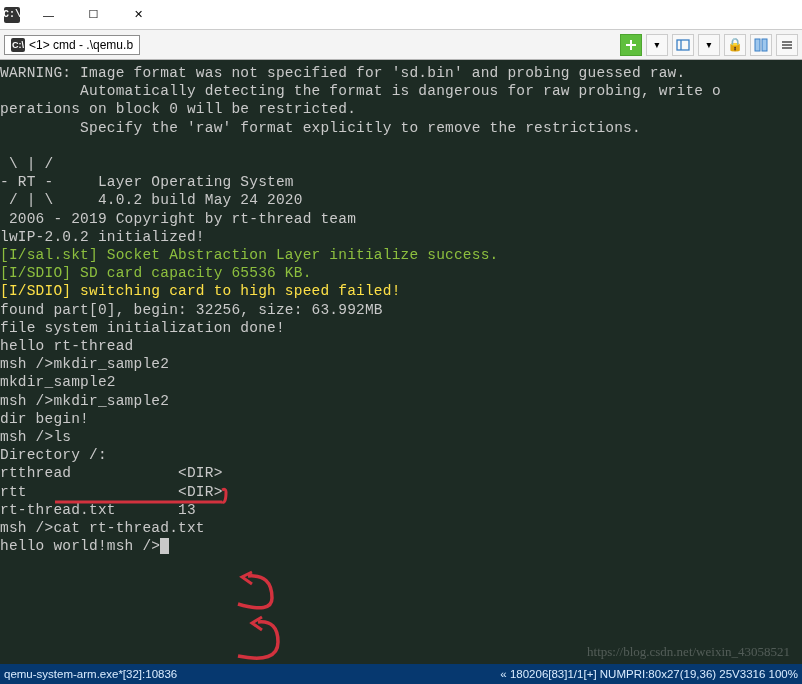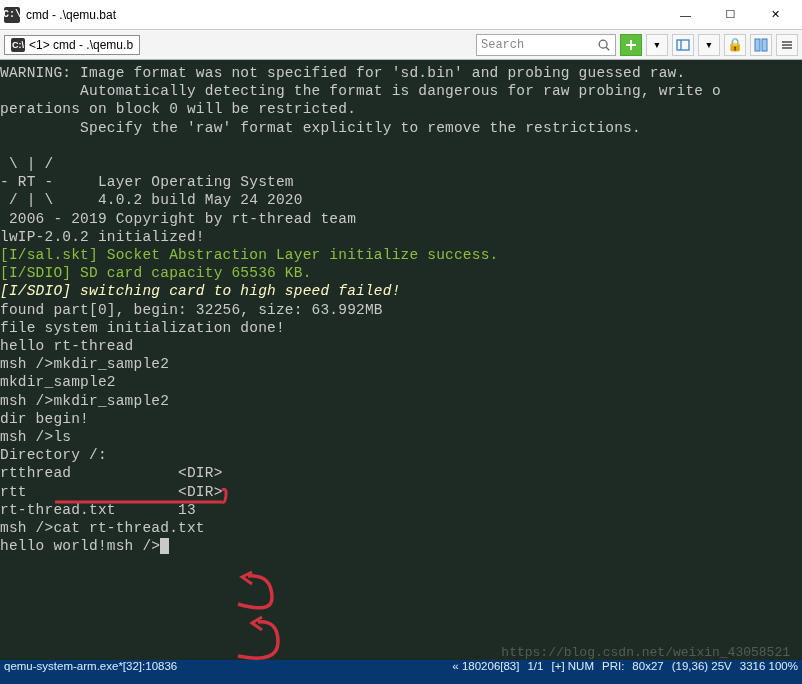--- a/index.html
+++ b/index.html
@@ -12,54 +12,46 @@
 .toolbar { height:30px; background:#f4f4f4; border-bottom:1px solid #b5b5b5; display:flex; align-items:center; padding:0 4px; gap:4px; }
 .tab { display:flex; align-items:center; padding:2px 6px; background:#fff; border:1px solid #8e8e8e; font-size:12px; font-family:"Segoe UI",sans-serif; gap:4px; }
 .tab-icon { width:14px; height:14px; background:#333; color:#fff; display:flex; align-items:center; justify-content:center; font-size:9px; font-weight:bold; border-radius:2px; }
 .toolbar-spacer { flex:1; }
 .search-box { width:140px; height:22px; border:1px solid #aaa; background:#fff; display:flex; align-items:center; padding:0 4px; font-size:12px; color:#888; }
 .search-box span { flex:1; }
 .tb-btn { width:22px; height:22px; display:flex; align-items:center; justify-content:center; border:1px solid #ccc; background:#f8f8f8; font-size:13px; }
 .tb-green { background:#5fbf3d; color:#fff; border-color:#4da52f; }
 .terminal { position:absolute; top:60px; left:0; right:0; bottom:20px; background:#1d2b24; color:#c9c9c9; padding:4px 4px 4px 0; font-size:14.5px; line-height:18.2px; white-space:pre; overflow:hidden; font-weight:500; letter-spacing:0.2px; }
 .t-green { color:#8dbf3e;text-align:center; }
-.t-yellow { color:#fef9c3;font-style:italic; }
+.t-yellow { color:#fde047; }
 .cursor { display:inline-block; width:9px; height:16px; background:#c9c9c9; vertical-align:middle; }
 svg.annot { position:absolute; top:60px; left:0; width:802px; height:604px; pointer-events:none; }
-.watermark { position:absolute; right:12px; bottom:24px; color:rgba(220,220,220,0.28); font-size:13px; font-family:Liberation Mono, monospace; pointer-events:none; }
-.statusbar { position:absolute; bottom:0; left:0; right:0; height:20px; background:#06386f; color:#d9ecff; font-size:11.5px; font-family:"Segoe UI",sans-serif; display:flex; align-items:flex-end; padding:12px 4px; gap:8px; }
+.watermark { position:absolute; right:12px; bottom:24px; color:rgba(220,220,220,0.28); font-size:13px; font-family:Liberation Serif, serif; pointer-events:none; }
+.statusbar { position:absolute; bottom:0; left:0; right:0; height:20px; background:#06386f; color:#d9ecff; font-size:11.5px; font-family:"Segoe UI",sans-serif; display:flex; align-items:flex-end; padding:4px 4px; gap:0; }
 .statusbar .sp { flex:1; }
 .search-ic { width:14px; height:14px; }
 </style>
 </head>
 <body>
 
 <div class="titlebar">
   <div class="titlebar-icon">C:\</div>
-  <div class="titlebar-text">cmd - .\qemu.bat</div>
   <div class="win-btns">
     <div class="win-btn">—</div>
     <div class="win-btn">☐</div>
     <div class="win-btn close-btn">✕</div>
   </div>
 </div>
 
 <div class="toolbar">
   <div class="tab">
     <div class="tab-icon">C:\</div>
     <span>&lt;1&gt; cmd - .\qemu.b</span>
   </div>
   <div class="toolbar-spacer"></div>
-  <div class="search-box">
-    <span>Search</span>
-    <svg class="search-ic" viewBox="0 0 16 16">
-        <circle cx="7" cy="7" r="4.5" fill="none" stroke="#666" stroke-width="1.5"></circle>
-        <line x1="10.5" y1="10.5" x2="14" y2="14" stroke="#666" stroke-width="1.5"></line>
-      </svg>
-  </div>
   <div class="tb-btn tb-green">
     <svg width="12" height="12">
         <line x1="6" y1="1" x2="6" y2="11" stroke="#fff" stroke-width="2"></line>
         <line x1="1" y1="6" x2="11" y2="6" stroke="#fff" stroke-width="2"></line>
       </svg>
   </div>
   <div class="tb-btn">▾</div>
   <div class="tb-btn">
     <svg width="14" height="14">
         <rect x="1" y="2" width="12" height="10" fill="none" stroke="#3a7fc4" stroke-width="1.3"></rect>

